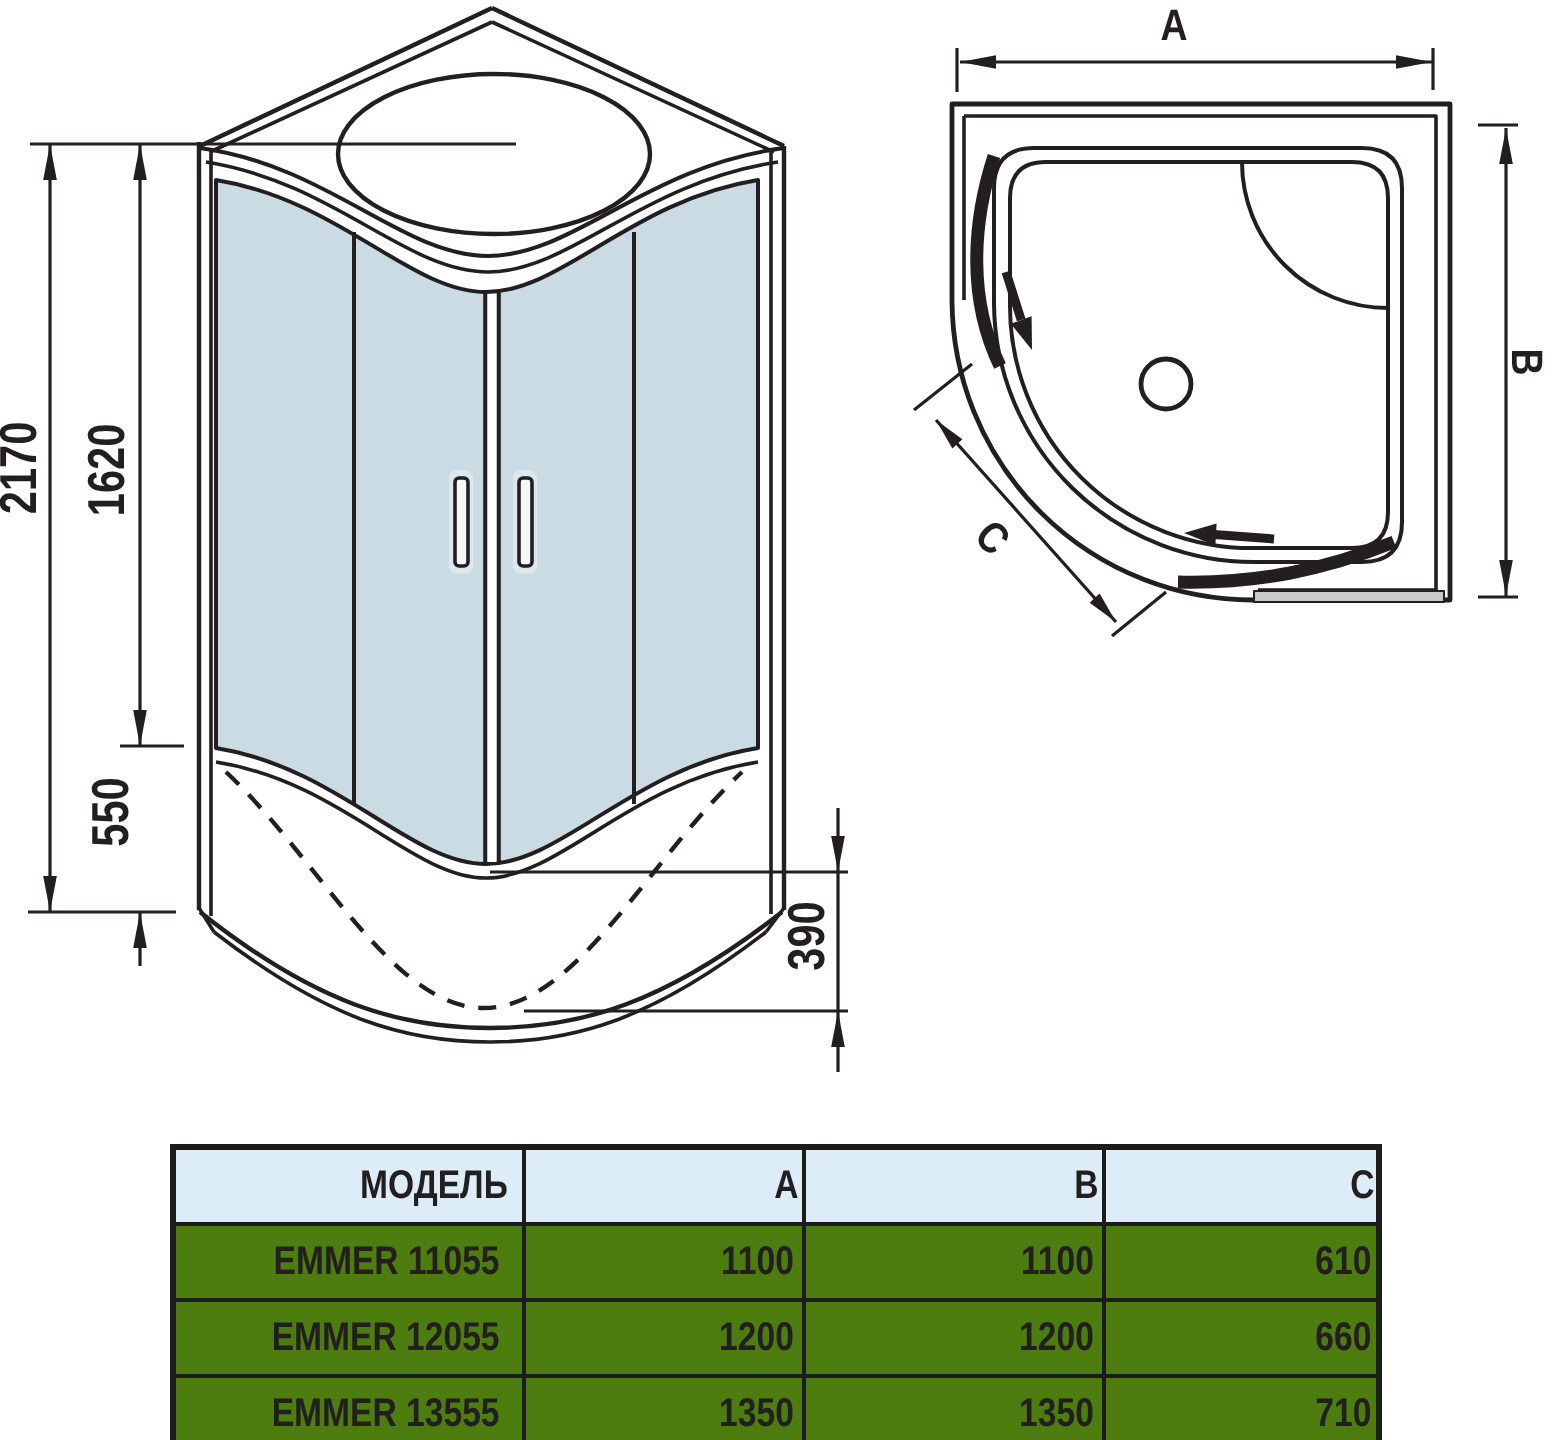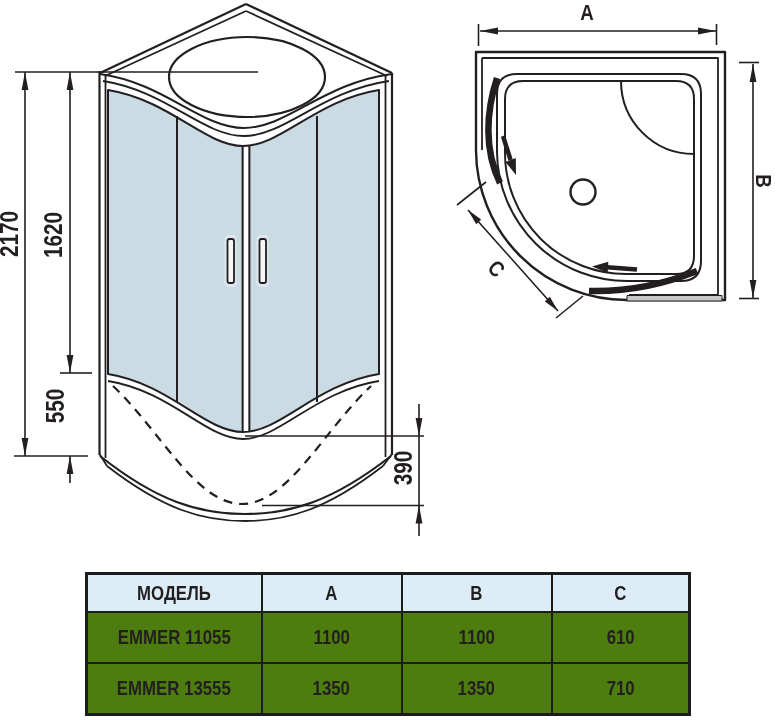--- a/index.html
+++ b/index.html
@@ -5,21 +5,21 @@
   html,body{margin:0;padding:0;background:#ffffff;}
   body{width:777px;height:720px;position:relative;overflow:hidden;
        font-family:"Liberation Sans",sans-serif;color:#231f20;}
   #stage{position:absolute;inset:0;}
   svg text{font-family:"Liberation Sans",sans-serif;font-weight:bold;fill:#231f20;}
   .dimnum{font-size:26px;}
   .dimletter{font-size:22px;}
   
   #spec-table{position:absolute;left:85px;top:572px;width:603px;height:144px;
               border-collapse:collapse;table-layout:fixed;}
-  #spec-table th,#spec-table td{border:2px solid #1c1c1c;text-align:center;
+  #spec-table th,#spec-table td{border:2px solid #1c1c1c;text-align:right;
               vertical-align:middle;padding:0;height:36px;overflow:hidden;
               font-weight:bold;font-size:20px;white-space:nowrap;}
   #spec-table{border:3px solid #1c1c1c;}
   #spec-table th{background:#dcedf8;}
   #spec-table td{background:#4d7c0f;}
   .cnd{display:inline-block;transform:scaleX(0.84);transform-origin:center center;}
 </style>
 </head>
 <body>
 
@@ -163,19 +163,25 @@
     </tr>
   </thead>
   <tbody>
     <tr>
       <td><span class="cnd">EMMER 11055</span></td>
       <td><span class="cnd">1100</span></td>
       <td><span class="cnd">1100</span></td>
       <td><span class="cnd">610</span></td>
     </tr>
     <tr>
+      <td><span class="cnd">EMMER 12055</span></td>
+      <td><span class="cnd">1200</span></td>
+      <td><span class="cnd">1200</span></td>
+      <td><span class="cnd">660</span></td>
+    </tr>
+    <tr>
       <td><span class="cnd">EMMER 13555</span></td>
       <td><span class="cnd">1350</span></td>
       <td><span class="cnd">1350</span></td>
       <td><span class="cnd">710</span></td>
     </tr>
   </tbody>
 </table>
 
 </body></html>

